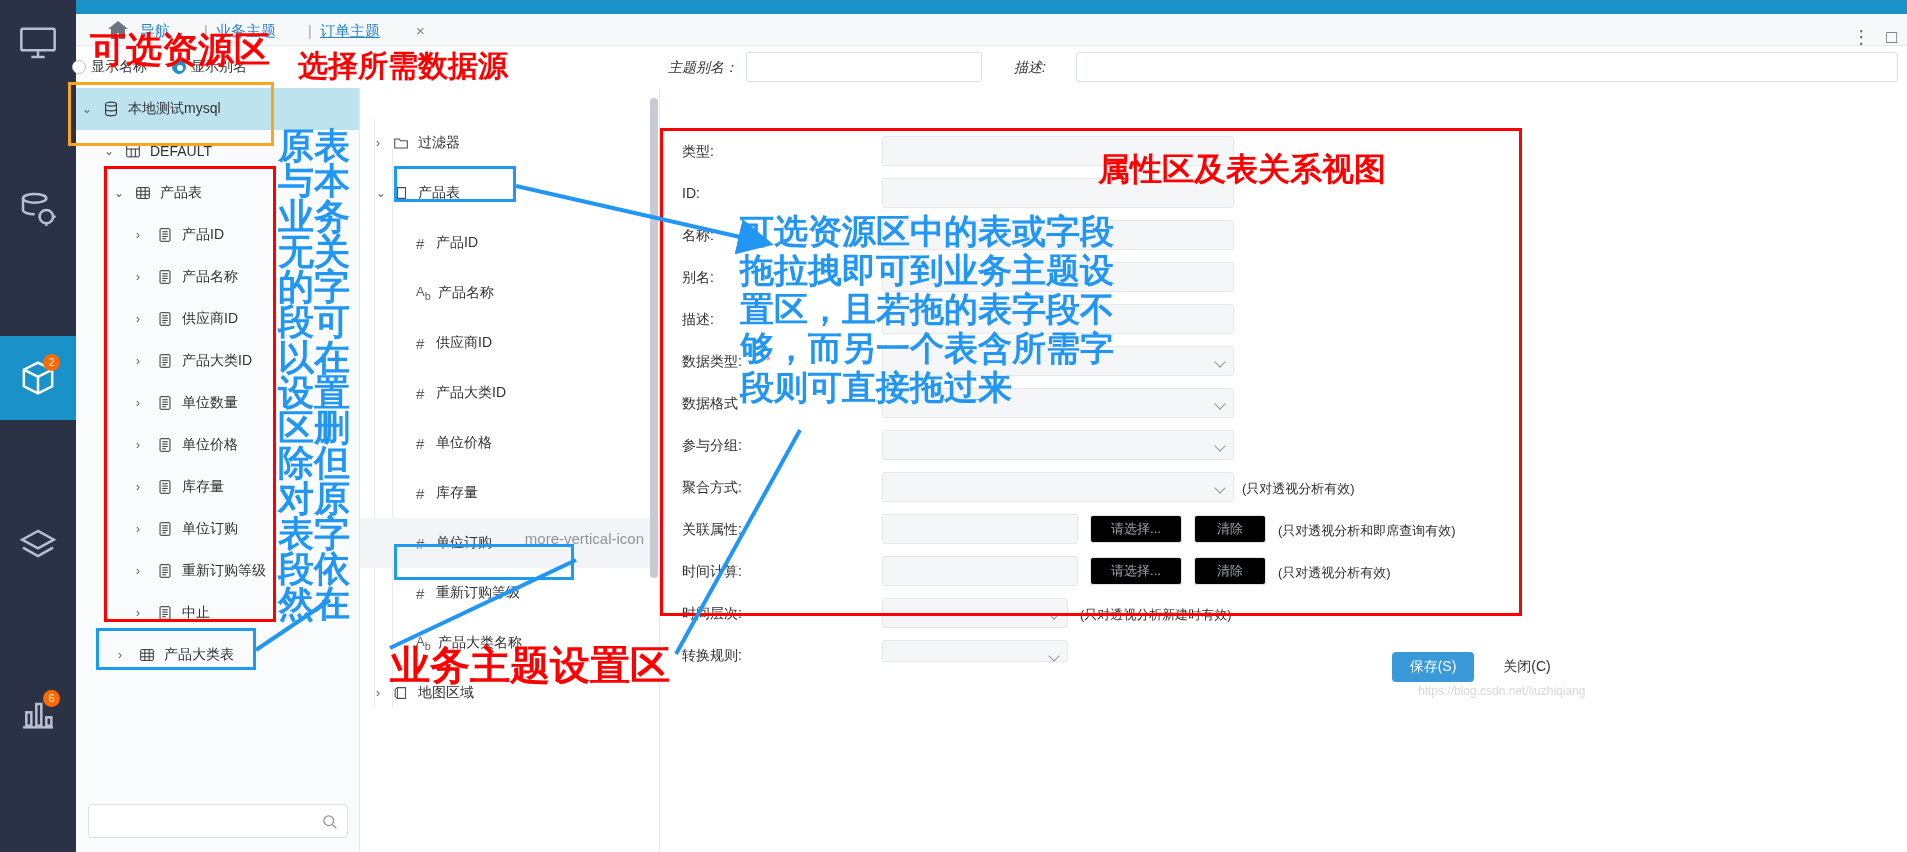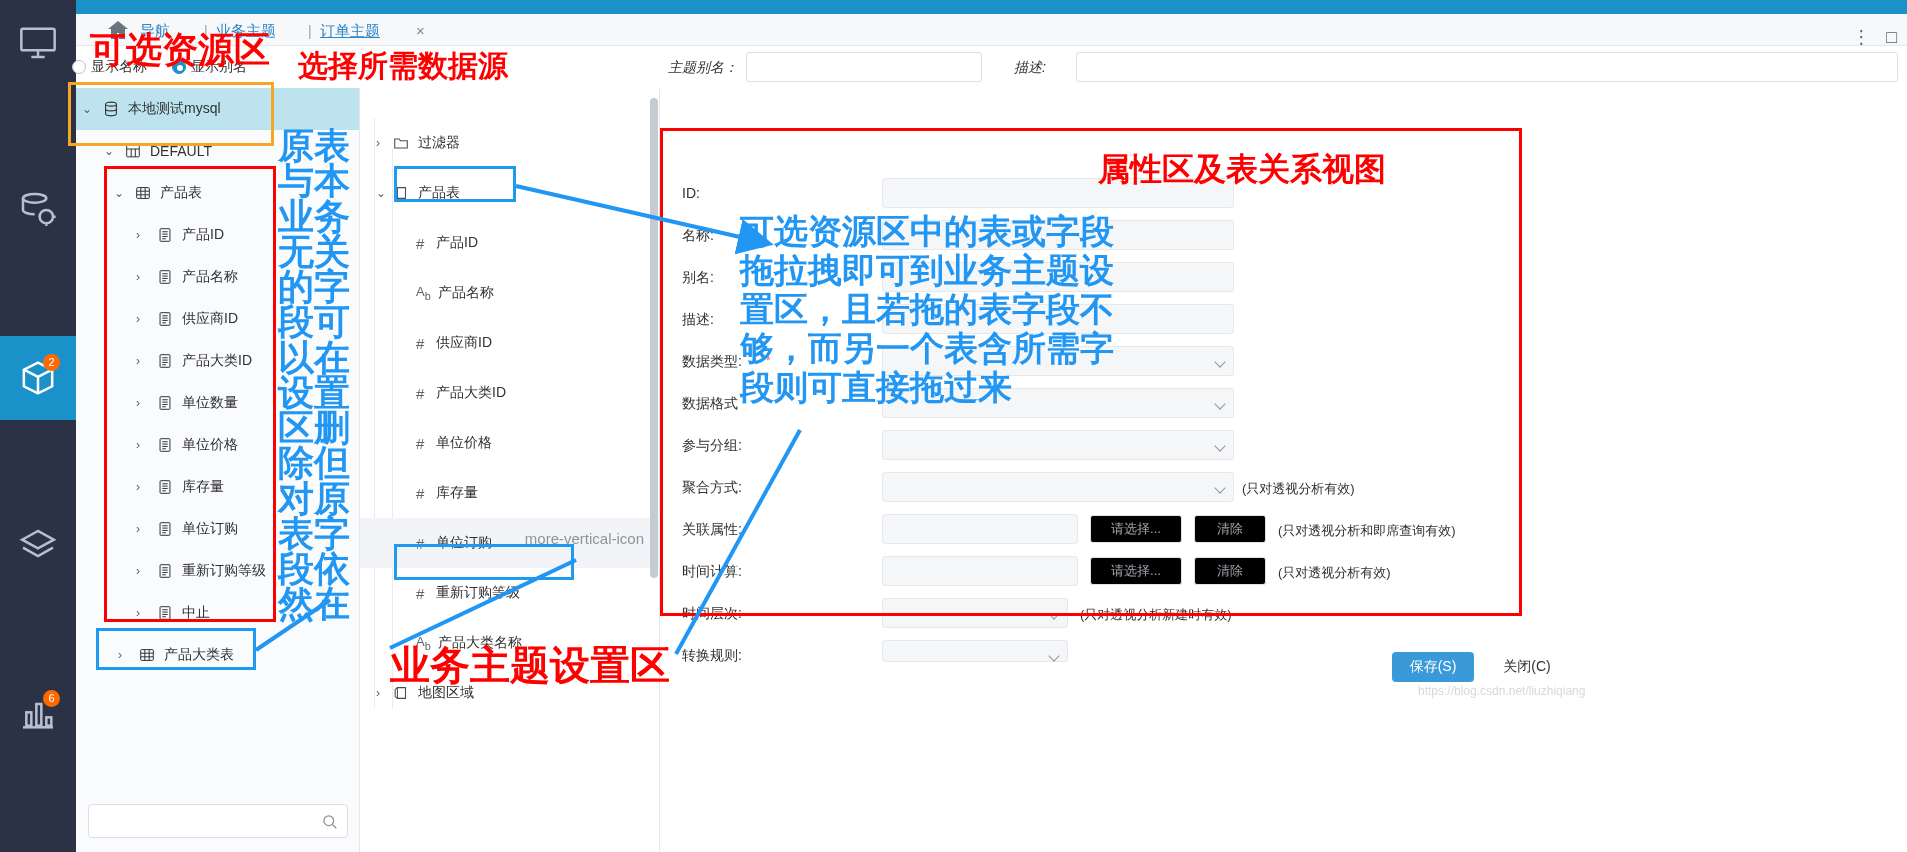--- a/index.html
+++ b/index.html
@@ -412,20 +412,24 @@
           <path d="M6 4 3.5 6v8L6 16"></path>
       </svg>
       <span>地图区域</span>
     </div>
   </div>
 </div>
 
 <div id="rightpanel">
   <div id="scroller"></div>
 
+  <div class="prow" style="top:48px;width:1200px">
+    <span class="plbl" style="left:0;top:7px">类型:</span>
+    <div class="pinput" style="left:200px;width:352px"></div>
+  </div>
 
   <div class="prow" style="top:90px;width:1200px">
     <span class="plbl" style="left:0;top:7px">ID:</span>
     <div class="pinput" style="left:200px;width:352px"></div>
   </div>
 
   <div class="prow" style="top:132px;width:1200px">
     <span class="plbl" style="left:0;top:7px">名称:</span>
     <span class="req" style="position:absolute;left:58px;top:8px">*</span>
     <div class="pinput" style="left:200px;width:352px"></div>

